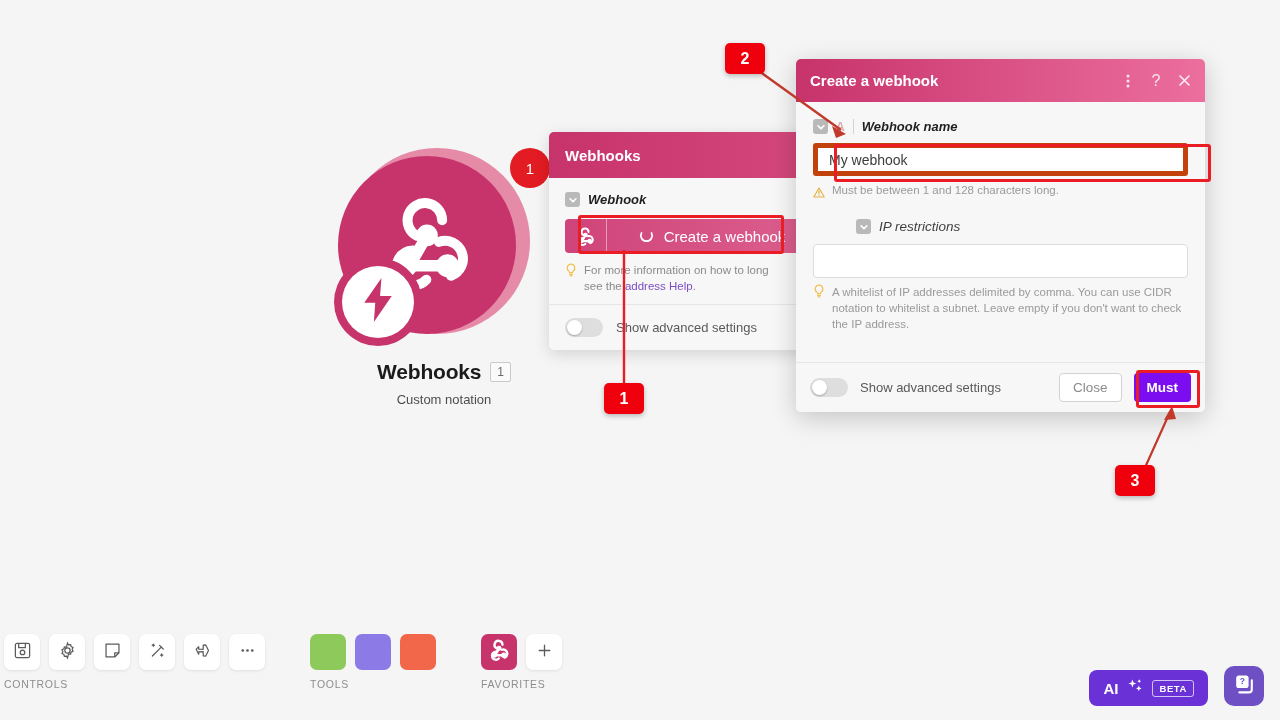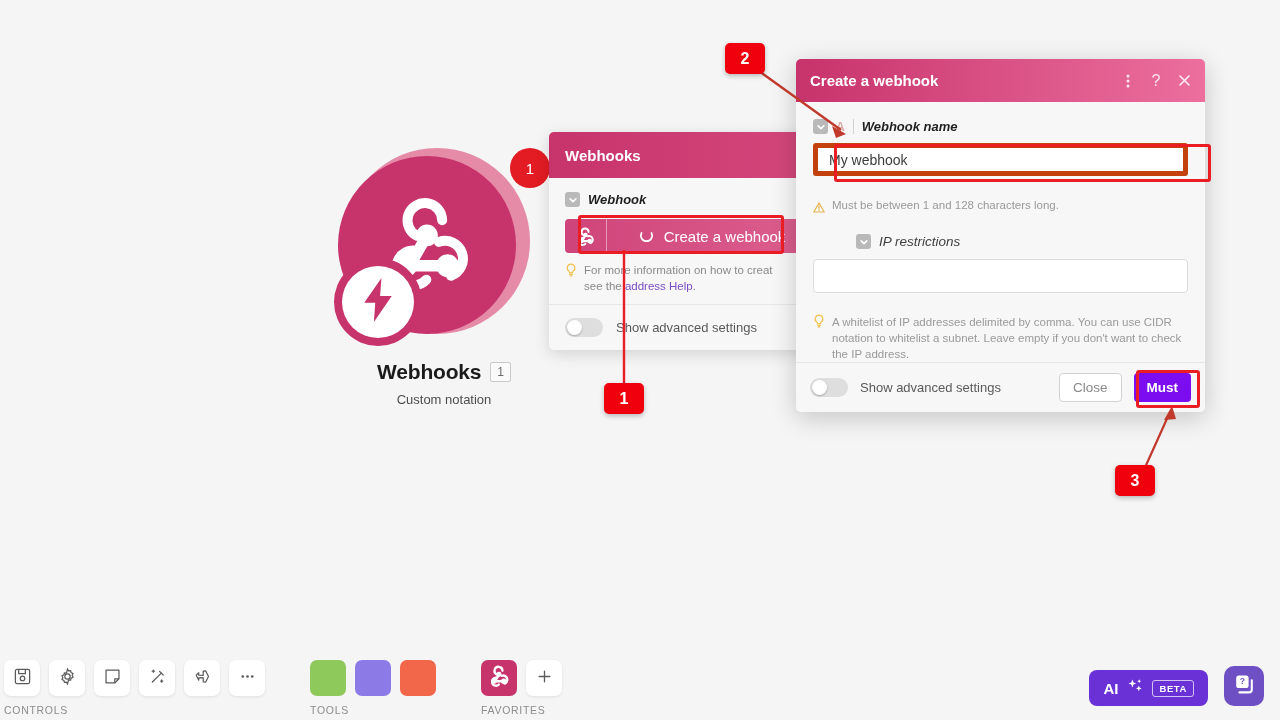--- a/index.html
+++ b/index.html
@@ -128,21 +128,21 @@
   #create-dialog .dlg-body { padding: 17px 17px 0 17px; }
   .req-a { color: #dba9a9; font-size: 12px; font-weight: bold; }
   .divider-v { width: 1px; height: 15px; background: #d2d2d2; }
   .text-input {
     margin-top: 9px; width: 100%; height: 33px; background: #fff;
     border: 5px solid #c2410c; border-radius: 3px; padding: 0 11px;
     font-size: 14px; color: #3c3c3c; font-family: "Liberation Sans", sans-serif;
     outline: none;
   }
   .text-input::placeholder { color: #b0b0b0; }
-  .msg-row { display: flex; gap: 7px; margin-top: 21px; align-items: flex-start; }
+  .msg-row { display: flex; gap: 7px; margin-top: 6px; align-items: flex-start; }
   .msg-row .msg-text { font-size: 11.5px; line-height: 16px; color: #9a9a9a; }
   .warn-tri { margin-top: 2px; }
   .section-gap { margin-top: 17px; margin-left: 43px; }
   .ip-input {
     margin-top: 10px; width: 100%; height: 34px; background: #fff;
     border: 1px solid #dcdcdc; border-radius: 4px; padding: 0 11px;
     font-size: 14px; color: #3c3c3c; font-family: "Liberation Sans", sans-serif; outline: none;
   }
   .dlg-footer {
     position: absolute; left: 0; bottom: 0; width: 100%; height: 50px;
@@ -167,21 +167,21 @@
     position: absolute; border: 3px solid #ea1c24; border-radius: 3px;
   }
   .step-badge {
     position: absolute; background: #f0000c; color: #fff;
     border-radius: 5px; display: flex; align-items: center; justify-content: center;
     font-size: 16px; font-weight: bold; box-shadow: 0 2px 5px rgba(0,0,0,0.25);
   }
 
   
   #bottom-bar { position: absolute; left: 0; bottom: 0; width: 1280px; height: 80px; }
-  .tb-group { position: absolute; bottom: 4px; }
+  .tb-group { position: absolute; bottom: 30px; }
   .tb-row { display: flex; align-items: center; gap: 9px; }
   .tb-btn {
     width: 36px; height: 36px; border-radius: 7px; background: #fff;
     display: flex; align-items: center; justify-content: center;
     box-shadow: 0 1px 3px rgba(0,0,0,0.09);
   }
   .tb-btn svg { width: 19px; height: 19px; }
   .tb-caption {
     margin-top: 8px; font-size: 10.5px; color: #8d8d8d; letter-spacing: 0.7px;
   }
@@ -276,21 +276,21 @@
           <span>Create a webhook</span>
         </div>
       </div>
       <div class="hint-row">
         <span class="bulb">
           <svg width="12" height="14" viewBox="0 0 12 14" fill="none" stroke="#f2c14e" stroke-width="1.2" stroke-linecap="round">
               <path d="M6 1.2a3.8 3.8 0 0 0-2.2 6.9c.5.4.8 1 .8 1.6h2.8c0-.6.3-1.2.8-1.6A3.8 3.8 0 0 0 6 1.2z"></path>
               <path d="M4.7 11.4h2.6M5.1 12.8h1.8"></path>
             </svg>
         </span>
-        <span class="hint-text"><span>For more information on how to creat</span><br><span>see the </span><a href="#">address Help</a><span>.</span></span>
+        <span class="hint-text"><span>For more information on how to long</span><br><span>see the </span><a href="#">address Help</a><span>.</span></span>
       </div>
     </div>
     <div class="panel-footer">
       <div class="toggle">
           <div class="knob"></div>
         </div>
       <span class="toggle-label">Show advanced settings</span>
     </div>
   </div>
 

